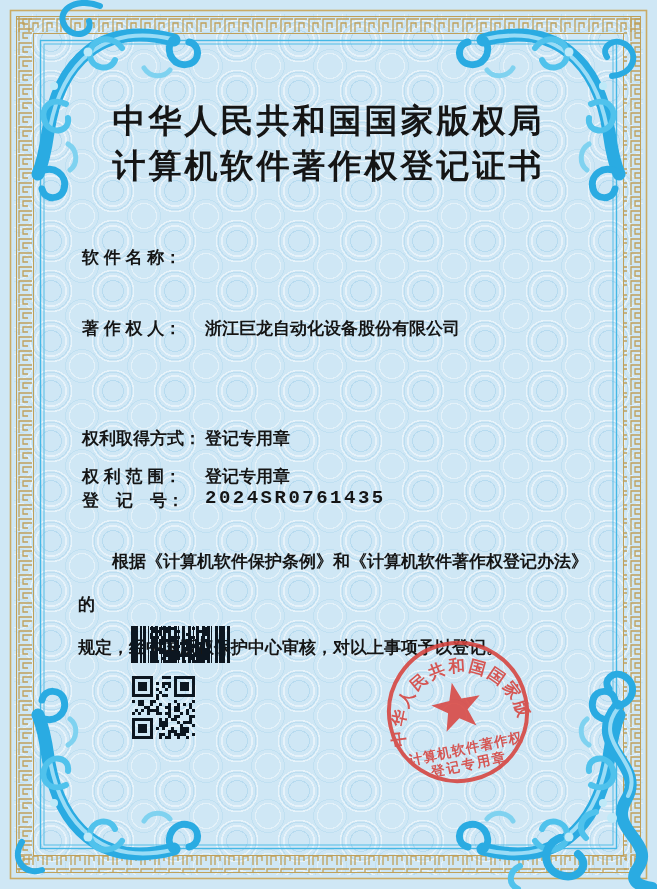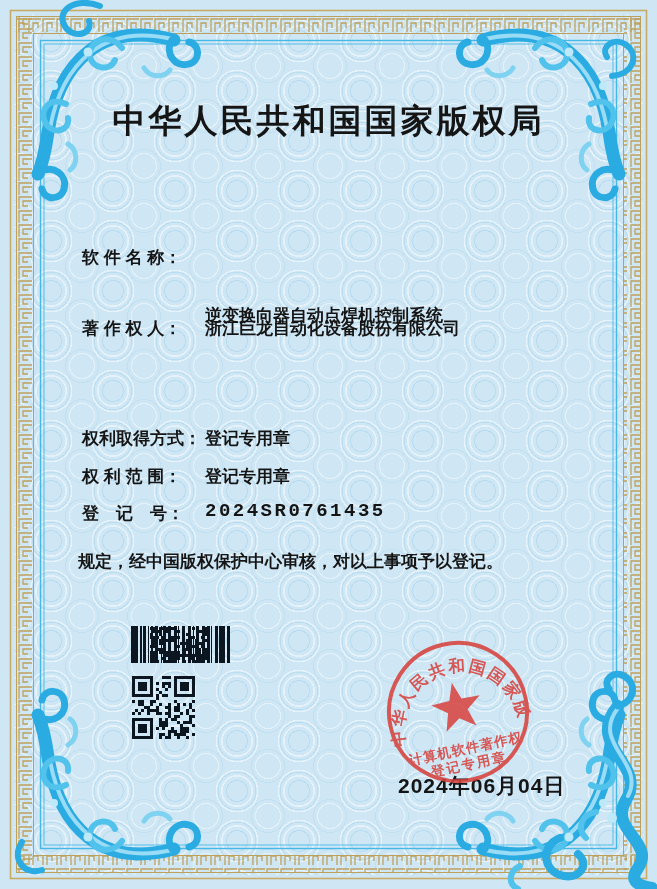--- a/index.html
+++ b/index.html
@@ -112,46 +112,47 @@
       <path d="M618,708 C590,744 646,762 628,796" fill="none" stroke="#9adcf6" stroke-width="4" stroke-linecap="round"></path>
       <path d="M618,706 c16,-4 20,-22 6,-30 c-10,-6 -22,4 -15,13" fill="none" stroke="#2aabe2" stroke-width="7" stroke-linecap="round"></path>
       <path d="M560,838 c-20,8 -18,34 4,38 c16,3 26,-12 14,-22" fill="none" stroke="#2aabe2" stroke-width="8" stroke-linecap="round"></path>
       <path d="M596,812 c-14,2 -20,16 -10,26" fill="none" stroke="#50c2ec" stroke-width="6" stroke-linecap="round"></path>
       <path d="M520,866 c-12,6 -12,18 -2,23" fill="none" stroke="#50c2ec" stroke-width="6" stroke-linecap="round"></path>
       <circle cx="612" cy="818" r="5" fill="#bee9f8"></circle>
     </g>
   </svg>
 
   <div class="t t1">中华人民共和国国家版权局</div>
+  <div class="t t2">计算机软件著作权登记证书</div>
 
 
   <div class="row" style="top:243px">
     <span class="lbl">软 件 名 称：</span>
     <span class="val">
-      <div>逆变换向器自动点焊机控制系统</div>
     </span>
   </div>
   <div class="row" style="top:314px">
     <span class="lbl">著 作 权 人：</span>
     <span class="val">浙江巨龙自动化设备股份有限公司</span>
   </div>
   <div class="row" style="top:424px">
     <span class="lbl">权利取得方式：</span>
     <span class="val">登记专用章</span>
   </div>
   <div class="row" style="top:462px">
     <span class="lbl">权 利 范 围：</span>
     <span class="val">登记专用章</span>
   </div>
-  <div class="row" style="top:499px">
+  <div class="row" style="top:486px">
     <span class="lbl">登　记　号：</span>
     <span class="val mono" style="top:-2px">2024SR0761435</span>
   </div>
 
   <div class="stmt">
+    <div class="l1">根据《计算机软件保护条例》和《计算机软件著作权登记办法》的</div>
     <div class="l2">规定，经中国版权保护中心审核，对以上事项予以登记。</div>
   </div>
 
   <div class="barcode">
       <div class="bar" style="width: 7px; background: rgb(12, 22, 32);"></div>
       <div class="bar" style="width: 2px; background: transparent;"></div>
       <div class="bar" style="width: 2px; background: rgb(12, 22, 32);"></div>
       <div class="bar" style="width: 1px; background: transparent;"></div>
       <div class="bar" style="width: 3px; background: rgb(12, 22, 32);"></div>
       <div class="bar" style="width: 2px; background: transparent;"></div>
@@ -520,21 +521,20 @@
       <div class="cell" style="left: 48px; top: 57px; width: 3px; height: 3px;"></div>
       <div class="cell" style="left: 51px; top: 57px; width: 3px; height: 3px;"></div>
       <div class="cell" style="left: 60px; top: 57px; width: 3px; height: 3px;"></div>
       <div class="cell" style="left: 27px; top: 60px; width: 3px; height: 3px;"></div>
       <div class="cell" style="left: 33px; top: 60px; width: 3px; height: 3px;"></div>
       <div class="cell" style="left: 36px; top: 60px; width: 3px; height: 3px;"></div>
       <div class="cell" style="left: 45px; top: 60px; width: 3px; height: 3px;"></div>
       <div class="cell" style="left: 54px; top: 60px; width: 3px; height: 3px;"></div>
     </div>
 
-  <div class="date">2024年06月04日</div>
 
   <svg class="stamp stampwrap" width="182" height="182" viewBox="0 0 182 182">
     <defs>
       <path id="arc" d="M 33.4,115.5 A 58,58 0 1 1 148.6,115.5" fill="none"></path>
     </defs>
     <circle cx="91" cy="91" r="69" fill="none" stroke="#d6413c" stroke-width="4"></circle>
     <text font-size="16.5" fill="#d6413c" letter-spacing="2.5">
       <textPath href="#arc" startOffset="2">中华人民共和国国家版权局</textPath>
     </text>
     <polygon fill="#d94540" points="91,61 84.8,78.5 66.3,79 81,90.2 75.7,108 91,97.5 106.3,108 101,90.2 115.7,79 97.2,78.5"></polygon>

